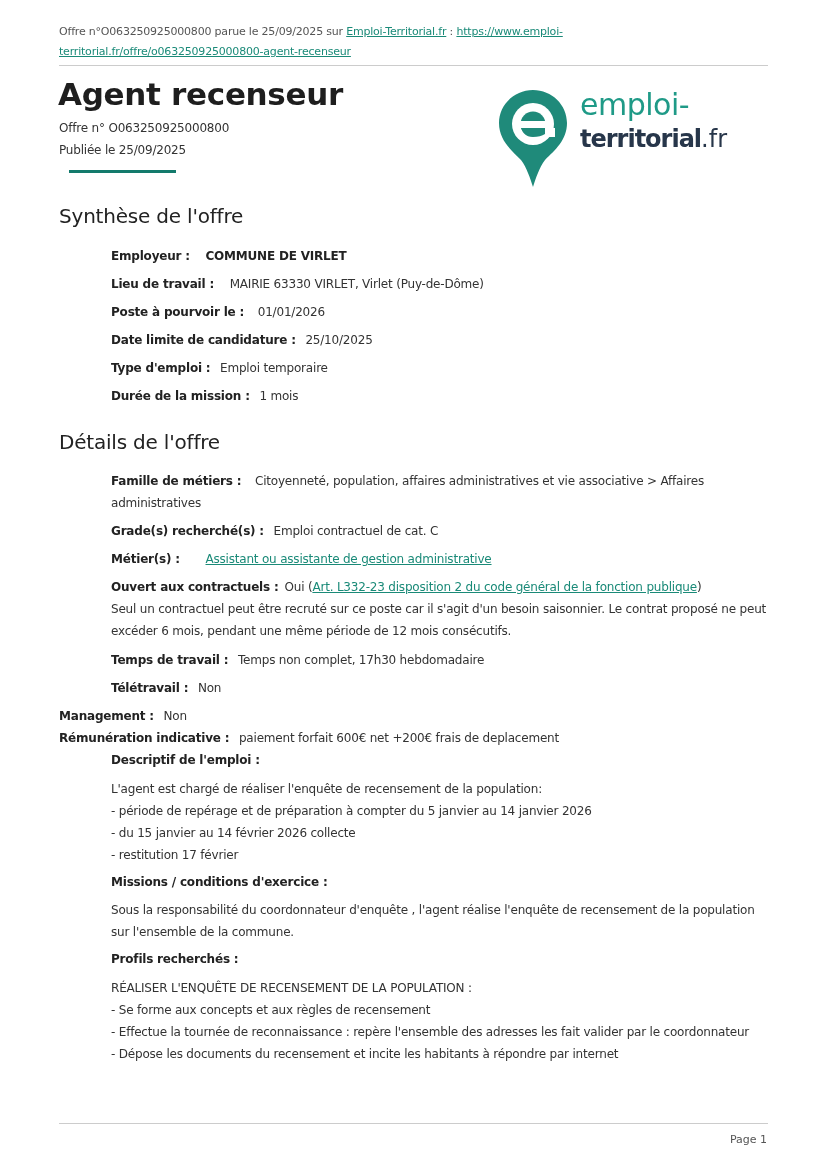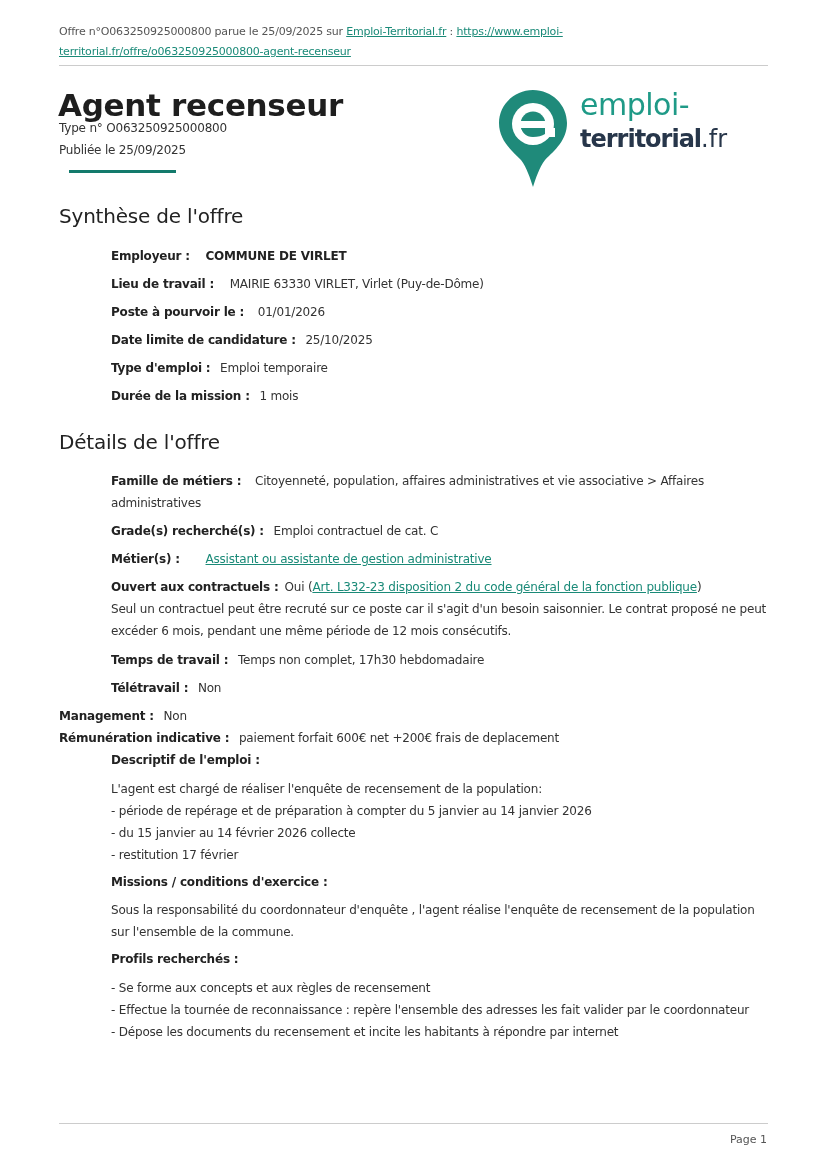--- a/index.html
+++ b/index.html
@@ -10,21 +10,21 @@
   a { color: #1a8a78; text-decoration: underline; }
   .hdr-note {
     position: absolute; left: 59px; top: 22px; width: 520px;
     font-size: 11px; line-height: 20px; color: #555;
     letter-spacing: -0.2px;
   }
   .hdr-note a { color: #1a8a78; }
   .hdr-rule { position: absolute; left: 59px; top: 65px; width: 709px; height: 1px; background: #cccccc; }
 
   .title {
-    position: absolute; left: 58px; top: 87px; margin: 0;
+    position: absolute; left: 58px; top: 76px; margin: 0;
     font-size: 31px; font-weight: bold; color: #1e1e1e; letter-spacing: -0.3px;
   }
   .meta { position: absolute; left: 59px; font-size: 12px; color: #333; letter-spacing: -0.2px; }
   .meta.num { top: 121px; }
   .meta.pub { top: 143px; }
   .accent-bar { position: absolute; left: 69px; top: 170px; width: 107px; height: 3px; background: #137a6c; }
 
   .logo { position: absolute; left: 497px; top: 88px; width: 270px; height: 100px; }
   .logo-pin { position: absolute; left: 0; top: 0; width: 72px; height: 100px; }
   .logo-t1 {
@@ -58,21 +58,21 @@
 </style>
 </head>
 <body>
 
 <div class="hdr-note">
   <span>Offre n°O063250925000800 parue le 25/09/2025 sur </span><a href="#">Emploi-Territorial.fr</a><span> : </span><a href="#">https://www.emploi-territorial.fr/offre/o063250925000800-agent-recenseur </a>
 </div>
 <div class="hdr-rule"></div>
 
 <h1 class="title">Agent recenseur</h1>
-<div class="meta num">Type n° O063250925000800</div>
+<div class="meta num">Offre n° O063250925000800</div>
 <div class="meta pub">Publiée le 25/09/2025</div>
 <div class="accent-bar"></div>
 
 <div class="logo">
   <svg class="logo-pin" viewBox="0 0 72 100" width="72" height="100">
     <path d="M36 2 C17 2 2 17 2 35 C2 52 14 62 24 72 C30 80 33 90 36 99 C39 90 42 80 48 72 C58 62 70 52 70 35 C70 17 55 2 36 2 Z" fill="#1f8a7a"></path>
     <circle cx="36" cy="36" r="21" fill="#ffffff"></circle>
     <circle cx="36" cy="36" r="12.5" fill="#1f8a7a"></circle>
     <rect x="22" y="34" width="28" height="6" fill="#ffffff"></rect>
     <rect x="36" y="40" width="22" height="9" fill="#ffffff"></rect>
@@ -151,19 +151,20 @@
   <span class="line">- période de repérage et de préparation à compter du 5 janvier au 14 janvier 2026</span>
   <span class="line">- du 15 janvier au 14 février 2026 collecte</span>
   <span class="line">- restitution 17 février</span>
 </div>
 
 <div class="subhead" style="top:875px">Missions / conditions d'exercice :</div>
 <div class="para" style="top:899px">Sous la responsabilité du coordonnateur d'enquête , l'agent réalise l'enquête de recensement de la population sur l'ensemble de la commune.</div>
 
 <div class="subhead" style="top:952px">Profils recherchés :</div>
 <div class="para" style="top:977px">
+  <span class="line">RÉALISER L'ENQUÊTE DE RECENSEMENT DE LA POPULATION :</span>
   <span class="line">- Se forme aux concepts et aux règles de recensement</span>
   <span class="line">- Effectue la tournée de reconnaissance : repère l'ensemble des adresses les fait valider par le coordonnateur</span>
   <span class="line">- Dépose les documents du recensement et incite les habitants à répondre par internet</span>
 </div>
 
 <div class="foot-rule"></div>
 <div class="page-num">Page 1</div>
 
 </body></html>

